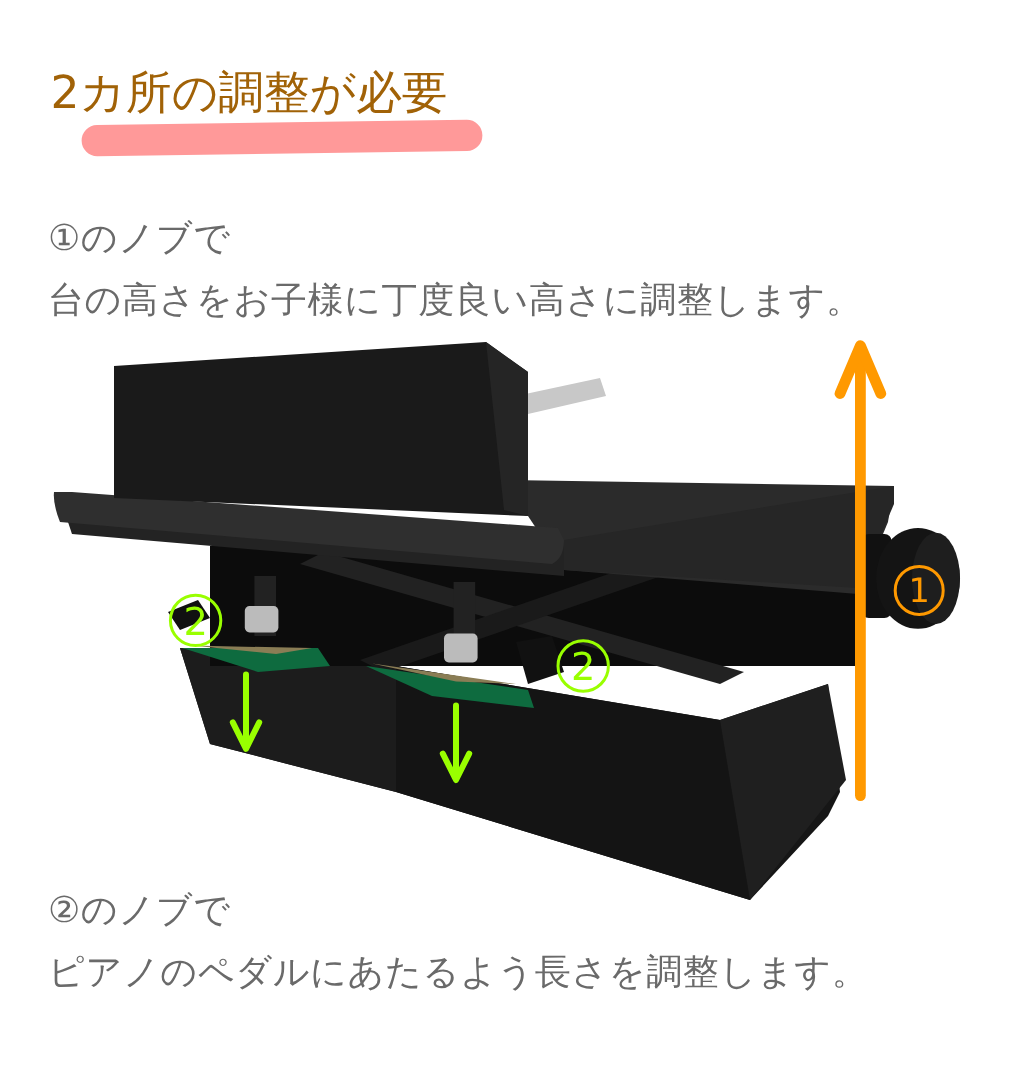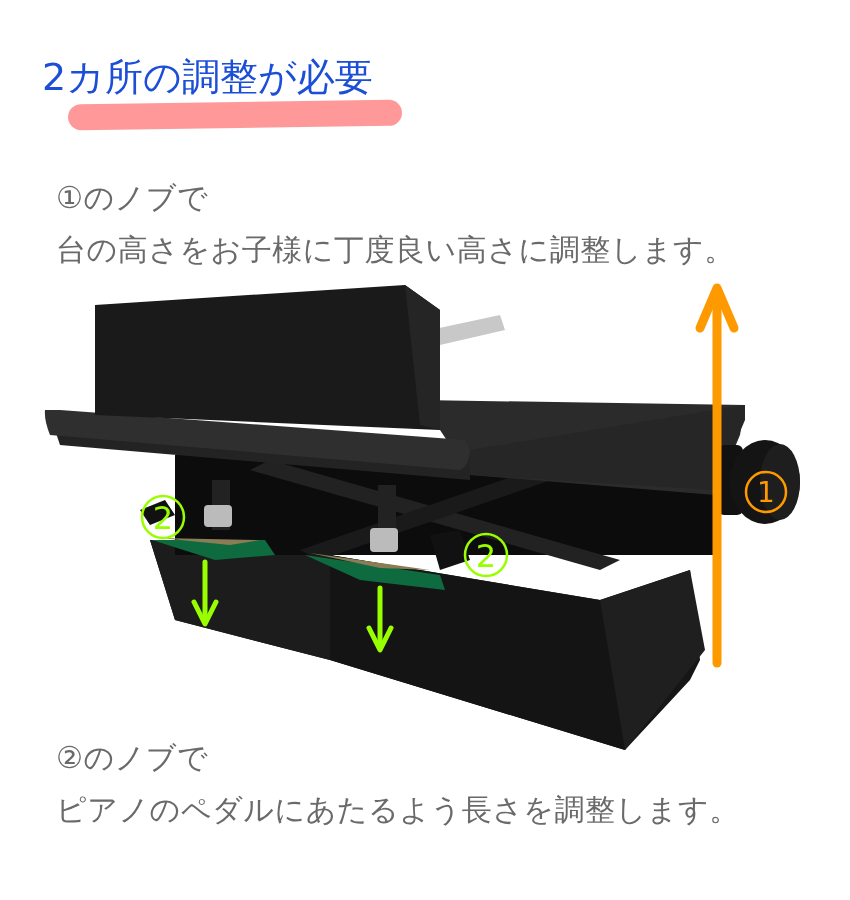--- a/index.html
+++ b/index.html
@@ -1,21 +1,21 @@
 <!DOCTYPE html>
 <html><head>
 <meta charset="utf-8">
 <style>
   html, body { margin:0; padding:0; background:#ffffff; }
   body { width:850px; height:900px; position:relative; overflow:hidden;
          font-family:"DejaVu Sans","Liberation Sans",sans-serif; color:#666666; }
-  .title { position:absolute; left:42px; top:52px; font-size:38px; letter-spacing:0px; color:#1d4ed8; z-index:2; }
+  .title { position:absolute; left:42px; top:52px; font-size:38px; letter-spacing:0px; color:#a16207; z-index:2; }
   .underline { position:absolute; left:68px; top:102px; width:334px; height:26px; border-radius:14px;
                background:#ff9999; transform:rotate(-0.8deg); z-index:1; }
-  .line { position:absolute; left:56px; font-size:30px; color:#6a6a6a; white-space:nowrap; letter-spacing:0.5px; }
+  .line { position:absolute; left:40px; font-size:30px; color:#6a6a6a; white-space:nowrap; letter-spacing:0.5px; }
   .photo { position:absolute; left:0; top:270px; width:850px; height:490px; }
   .photo svg { width:100%; height:100%; display:block; }
 </style>
 </head>
 <body>
 
 <div class="underline"></div>
 <div class="title">2カ所の調整が必要</div>
 
 <div class="line" style="top:178px;">①のノブで</div>

